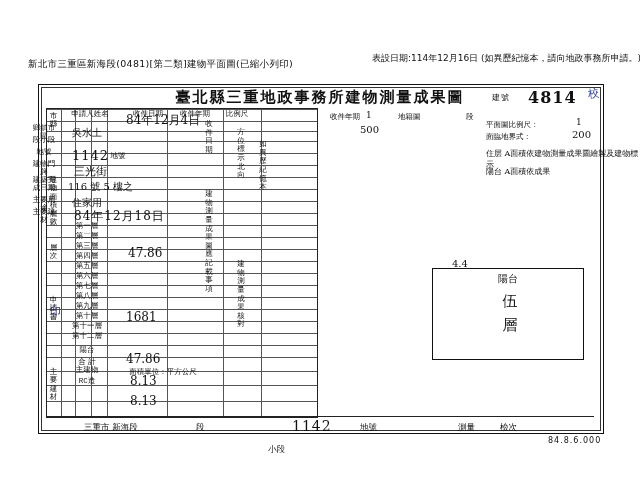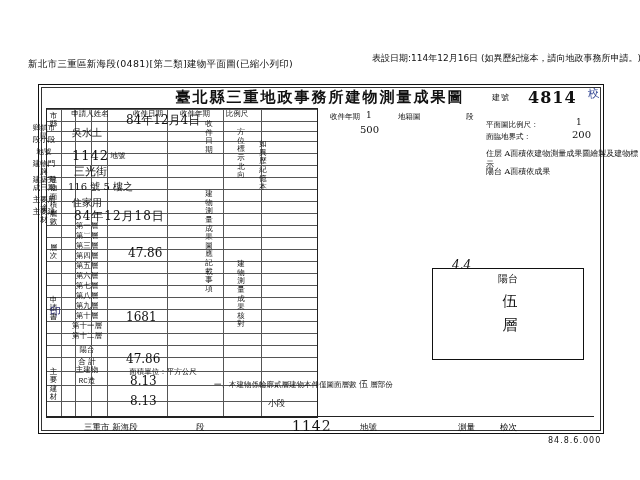--- a/index.html
+++ b/index.html
@@ -179,33 +179,28 @@
   <div class="lbl" style="left:236px;top:128px;width:10px;line-height:1.15;">方位標示北向</div>
   <div class="lbl" style="left:258px;top:140px;width:10px;line-height:1.15;">如異歷紀憶本</div>
   <div class="lbl" style="left:204px;top:190px;width:10px;line-height:1.15;">建物測量成果圖應記載事項</div>
   <div class="lbl" style="left:236px;top:260px;width:10px;line-height:1.15;">建物測量成果核對</div>
 
   <div class="sketch"></div>
   <div class="sketch-top"></div>
   <div class="sketch-label" style="left:468px;top:272px;width:80px;font-size:10px;">陽台</div>
   <div class="sketch-label" style="left:470px;top:292px;width:80px;font-size:15px;">伍</div>
   <div class="sketch-label" style="left:470px;top:316px;width:80px;font-size:15px;">層</div>
-  <div class="hand" style="left:452px;top:258px;font-size:12px;font-style:italic;">4.4</div>
+  <div class="hand" style="left:452px;top:258px;font-size:10px;">4.4</div>
 
   <div class="notes">
-    <div>
-      <span>一、本建物係輪廓貳層建物本件僅圖面層數</span>
-      <span class="note-hand">伍</span>
-      <span>層部份</span>
-    </div>
   </div>
 
   <div class="footrow"></div>
   <div class="foot-cell" style="left:84px;top:422px;">三重市 新海段</div>
   <div class="foot-cell" style="left:196px;top:422px;">段</div>
-  <div class="foot-cell" style="left:268px;top:398px;">小段</div>
+  <div class="foot-cell" style="left:268px;top:444px;">小段</div>
   <div class="foot-hand" style="left:292px;top:418px;font-size:14px;letter-spacing:1px;">1142</div>
   <div class="foot-cell" style="left:360px;top:422px;">地號</div>
   <div class="foot-cell" style="left:418px;top:422px;margin-left:40px;">測量</div>
   <div class="foot-cell" style="left:500px;top:422px;">檢次</div>
   <div class="bottom-code">84.8.6.000</div>
 
 </div>
 
 </body></html>

